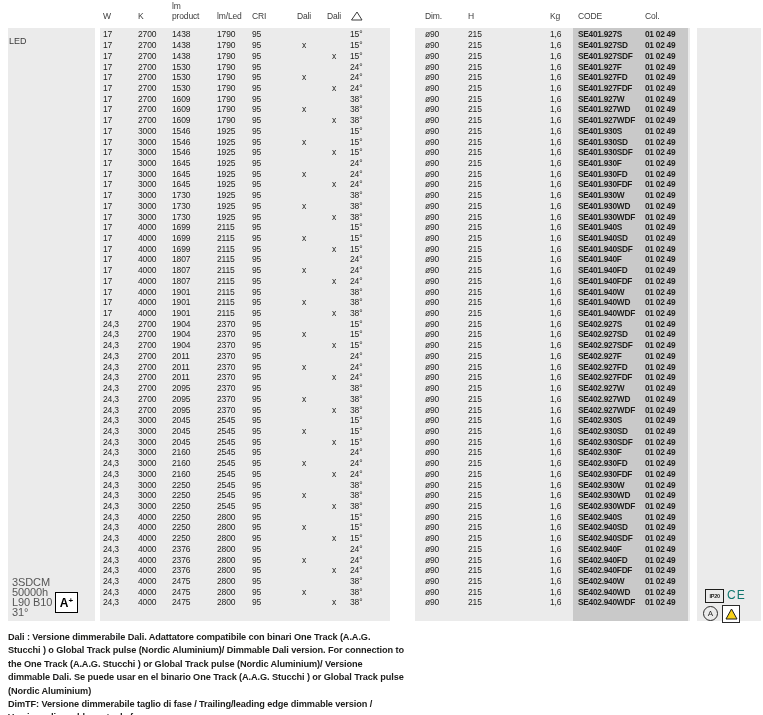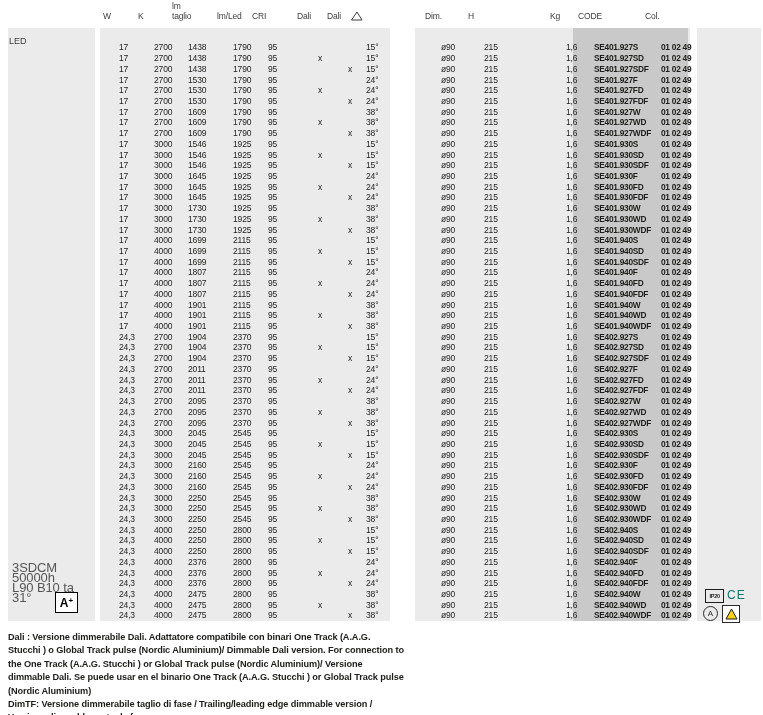--- a/index.html
+++ b/index.html
@@ -9,30 +9,30 @@
   .panel-left{left:8px;width:87px;}
   .panel-main{left:100px;width:290px;}
   .panel-mid{left:415px;width:275px;}
   .panel-code{left:573px;width:115px;background:#c9c9c9;}
   .panel-right{left:697px;width:64px;}
 
   .grid{display:grid;grid-template-columns:35px 35px 45px 35px 40px 28px 32px 23px 49px 38px 40px 48px 27px 68px 47px;}
   .hdr{position:absolute;left:100px;top:2px;width:590px;height:26px;align-items:end;
        font-size:8.5px;color:#3c3c3c;letter-spacing:-0.15px;}
   .hdr .c{padding-bottom:18px;}
-  .rows{position:absolute;left:116px;top:29px;width:512px;margin-top:13px;}
+  .rows{position:absolute;left:100px;top:29px;width:512px;}
   .row{height:10.72px;align-items:center;font-size:8.5px;letter-spacing:-0.15px;white-space:nowrap;}
   .c{overflow:visible;}
   .pl3{padding-left:3px;} .pl2{padding-left:2px;} .pl8{padding-left:8px;}
   .ctr{text-align:center;} .rgt{text-align:left;padding-right:1px;}
   .bold{font-weight:bold;font-size:8.3px;letter-spacing:-0.25px;}
   .lm2{line-height:9.5px;}
 
   .led-label{position:absolute;left:9px;top:36px;font-size:9px;color:#3c3c3c;}
-  .specs{position:absolute;left:12px;top:563px;font-size:13px;line-height:10px;color:#565656;letter-spacing:-0.1px;}
+  .specs{position:absolute;left:12px;top:577px;font-size:11px;line-height:10px;color:#565656;letter-spacing:-0.1px;}
   .energy{position:absolute;left:55px;top:592px;width:21px;height:19px;border:1.3px solid #000;background:#fff;
           display:flex;align-items:center;justify-content:center;font-weight:bold;font-size:12px;color:#000;}
   .energy sup{font-size:8px;margin-top:-4px;}
 
   .ip-box{position:absolute;left:705px;top:589px;width:17px;height:12px;border:1px solid #1d1d1b;
           display:flex;align-items:center;justify-content:center;}
   .ip-box span{font-size:7px;font-weight:bold;transform:scale(0.78);letter-spacing:-0.3px;}
   .ce-mark{position:absolute;left:727px;top:588px;font-size:12px;color:#0f766e;letter-spacing:1px;}
   .circle-a{position:absolute;left:703px;top:606px;width:13px;height:13px;border:1.2px solid #2a2a2a;border-radius:50%;
             display:flex;align-items:center;justify-content:center;font-size:8px;color:#2a2a2a;}
@@ -52,21 +52,21 @@
   <div class="panel panel-main"></div>
   <div class="panel panel-mid"></div>
   <div class="panel panel-code"></div>
   <div class="panel panel-right"></div>
 
   <div class="grid hdr">
     <div class="c pl3">W</div>
     <div class="c pl3">K</div>
     <div class="c pl2 lm2">
       <div>lm</div>
-      <div>taglio</div>
+      <div>product</div>
     </div>
     <div class="c pl2">lm/Led</div>
     <div class="c pl2">CRI</div>
     <div class="c ctr">Dali</div>
     <div class="c ctr">Dali</div>
     <div class="c rgt angle-icon">
       <svg width="13" height="10" viewBox="0 0 13 10">
           <path d="M1.5 9 L7 1 L12 9 Z" fill="none" stroke="#3c3c3c" stroke-width="1"></path>
         </svg>
     </div>

